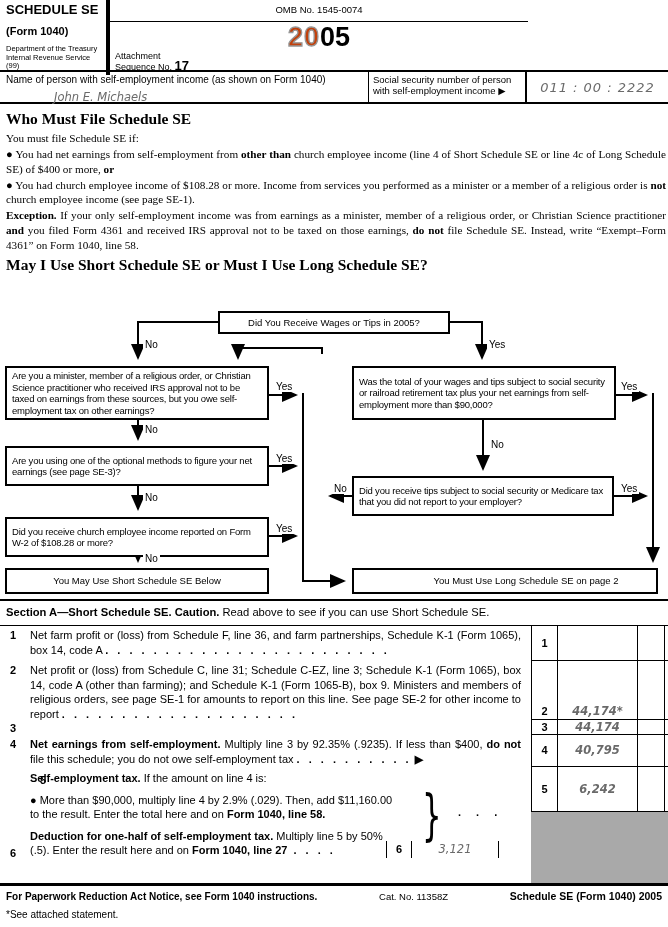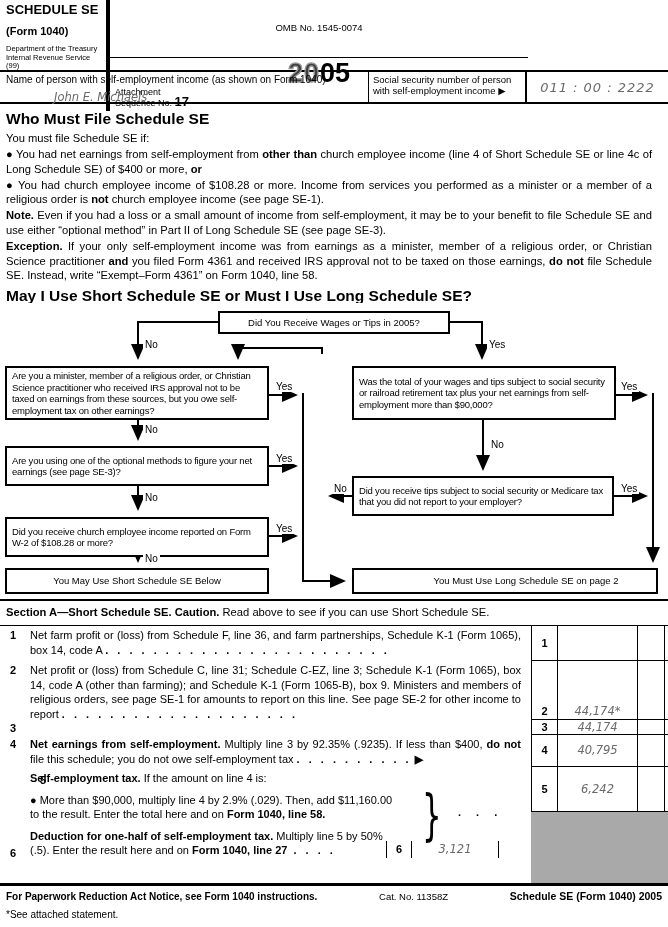--- a/index.html
+++ b/index.html
@@ -9,37 +9,37 @@
   
   .hdr{display:grid;grid-template-columns:108px 1fr 140px;border-bottom:2.5px solid #000;height:70px;}
   .hl{padding:3px 4px 0 6px;border-right:2px solid #000;}
   .hl .sched{font-weight:bold;font-size:13px;}
   .hl .formno{font-weight:bold;font-size:11px;margin-top:6px;}
   .hl .agency{font-size:7.5px;line-height:8.5px;margin-top:7px;}
   .hc{display:flex;flex-direction:column;justify-content:space-between;text-align:center;}
   .hc .title{font-weight:bold;font-size:17px;margin-top:16px;}
   .hc .attach{font-weight:bold;font-size:10.5px;margin-bottom:3px;}
   .hr{border-left:2.5px solid #000;display:flex;flex-direction:column;}
-  .omb{font-size:9.5px;text-align:center;padding:21px 2px;border-bottom:1.5px solid #000;}
+  .omb{font-size:9.5px;text-align:center;padding:3px 2px;border-bottom:1.5px solid #000;}
   .year{text-align:center;font-size:27px;font-weight:800;line-height:28px;margin-top:1px;}
-  .y20{color:#404040;-webkit-text-stroke:1.3px #979797;letter-spacing:1px;margin-top:36px;}
+  .y20{color:#c2410c;-webkit-text-stroke:1.3px #979797;letter-spacing:1px;margin-top:36px;}
   .y05{color:#000;}
   .attseq{font-size:9px;line-height:10.5px;padding:0 5px 2px;margin-top:auto;}
   .attseq b{font-size:13px;font-weight:bold;}
 
   
   .namerow{display:grid;grid-template-columns:368px 157px 1fr;border-bottom:2.5px solid #000;height:30px;}
   .nr1{padding:1px 4px 0 6px;font-size:10px;}
   .namev{margin:2px 0 0 48px;font-family:"DejaVu Sans",sans-serif;font-style:italic;color:#6a6a6a;font-size:11.5px;}
   .nr2{border-left:1.5px solid #000;padding:2px 4px;font-size:9.5px;line-height:11px;}
   .nr3{border-left:2.5px solid #000;display:flex;align-items:center;justify-content:center;}
   .ssnv{font-family:"DejaVu Sans",sans-serif;font-style:italic;color:#6a6a6a;font-size:13px;letter-spacing:1px;}
 
   
-  .who{height:197px;padding:2px 16px 0 6px;overflow:hidden;}
+  .who{height:197px;padding:2px 2px 0 6px;overflow:hidden;font-family:Liberation Serif, serif;}
   .h2{font-weight:bold;font-size:15.5px;line-height:18px;margin:4px 0 3px 0;}
   .who p{margin:0 0 1.5px 0;text-align:justify;font-size:11.2px;line-height:14.6px;}
 
   
   .flow{position:relative;height:296px;font-size:9.5px;line-height:11.5px;}
   .fbox{position:absolute;border:2px solid #000;background:#fff;padding:3px 5px;box-sizing:border-box;
         display:flex;align-items:center;letter-spacing:-0.2px;}
   .fterm{justify-content:center;text-align:center;letter-spacing:0;}
   .flabel{position:absolute;font-size:10px;background:#fff;padding:0 2px;line-height:11px;text-align:center;}
   .flow svg{position:absolute;left:0;top:0;}
@@ -47,21 +47,21 @@
   
   .seca{border-top:2.5px solid #000;}
   .seca-cap{padding:4px 6px 3px 6px;font-size:11.2px;height:17px;}
   .satab{border-top:1.5px solid #000;}
   .sa-row{display:flex;}
   .sa-text{flex:1;position:relative;padding:2px 10px 0 30px;text-align:justify;font-size:11px;line-height:14.6px;overflow:hidden;}
   .inum{position:absolute;left:10px;top:2px;font-weight:bold;}
   .sa-right{width:137px;display:flex;border-bottom:1px solid #000;box-sizing:border-box;}
   .sa-num{width:25px;border-left:1.5px solid #000;border-right:1.5px solid #000;text-align:center;
           font-weight:bold;display:flex;align-items:center;justify-content:center;}
-  .sa-amt{width:79px;display:flex;align-items:center;justify-content:center;}
+  .sa-amt{width:79px;display:flex;align-items:center;justify-content:center;font-weight:bold;}
   .sa-cents{width:26px;border-left:1.5px solid #000;border-right:1.5px solid #000;}
   .amtv{font-family:"DejaVu Sans",sans-serif;font-style:italic;color:#6a6a6a;font-size:11.5px;}
   .bot .sa-num,.bot .sa-amt{align-items:flex-end;padding-bottom:1px;}
   .r1{height:35px;} .r2{height:59px;} .r3{height:15px;} .r4{height:32px;}
   .r56{height:116px;}
   .r56 .sa-right{flex-direction:column;border-bottom:none;}
   .r5cells{display:flex;height:45px;border-bottom:1px solid #000;box-sizing:border-box;}
   .r5cells .sa-num,.r5cells .sa-cents{height:100%;}
   .grayblk{flex:1;}
   .dots{font-weight:bold;letter-spacing:3px;}
@@ -123,21 +123,20 @@
     <div class="nr3">
       <span class="ssnv">011 : 00 : 2222</span>
     </div>
   </div>
 
   <div class="who">
     <div class="h2">Who Must File Schedule SE</div>
     <p>You must file Schedule SE if:</p>
     <p><span>● You had net earnings from self-employment from </span><b>other than</b><span> church employee income (line 4 of Short Schedule SE or line 4c of Long Schedule SE) of $400 or more, </span><b>or</b></p>
     <p><span>● You had church employee income of $108.28 or more. Income from services you performed as a minister or a member of a religious order is </span><b>not</b><span> church employee income (see page SE-1).</span></p>
-    <p><b>Note.</b><span> Even if you had a loss or a small amount of income from self-employment, it may be to your benefit to file Schedule SE and use either “optional method” in Part II of Long Schedule SE (see page SE-3).</span></p>
     <p><b>Exception.</b><span> If your only self-employment income was from earnings as a minister, member of a religious order, or Christian Science practitioner </span><b>and</b><span> you filed Form 4361 and received IRS approval not to be taxed on those earnings, </span><b>do not</b><span> file Schedule SE. Instead, write “Exempt–Form 4361” on Form 1040, line 58.</span></p>
     <div class="h2">May I Use Short Schedule SE or Must I Use Long Schedule SE?</div>
   </div>
 
   <div class="flow">
     <svg width="668" height="296">
       <defs>
         <marker id="ah" markerWidth="9" markerHeight="8" refX="7" refY="3.5" orient="auto">
           <path d="M0,0 L8,3.5 L0,7 z" fill="#000"></path>
         </marker>

